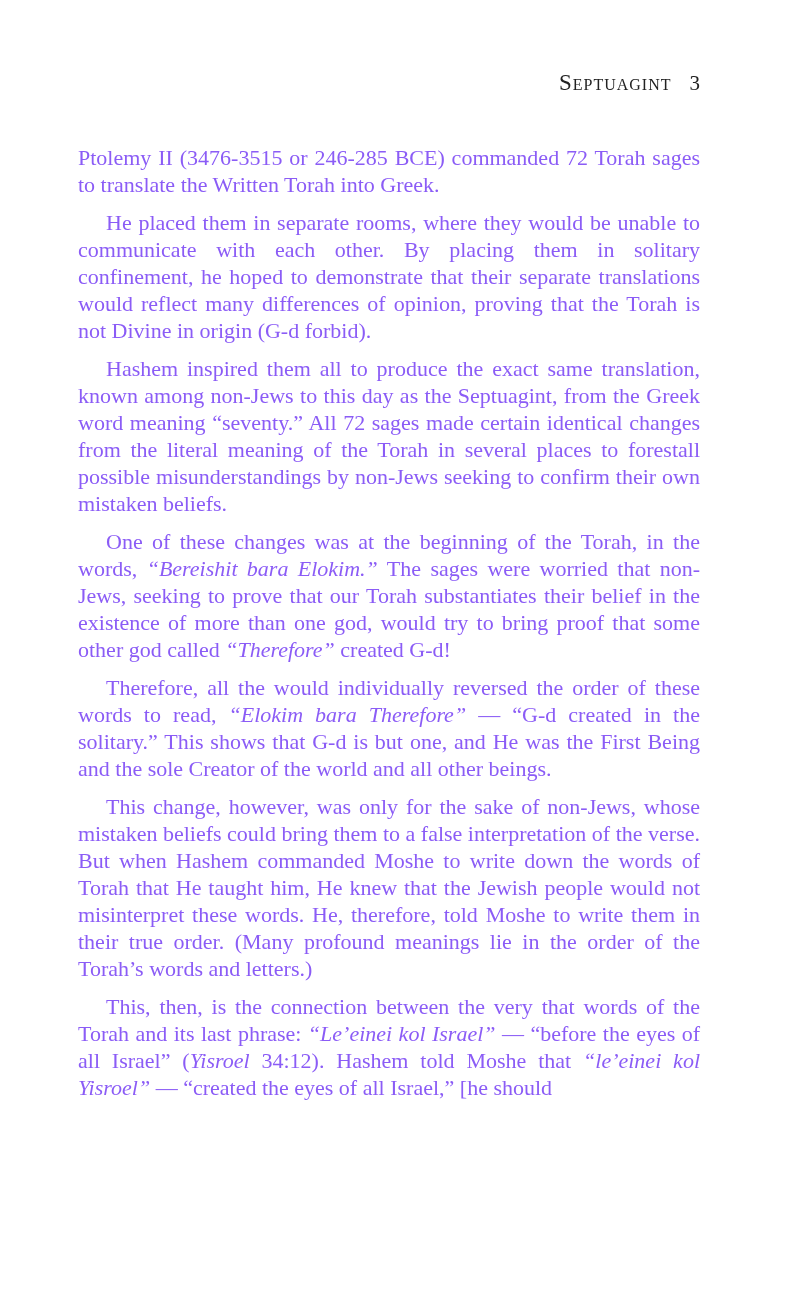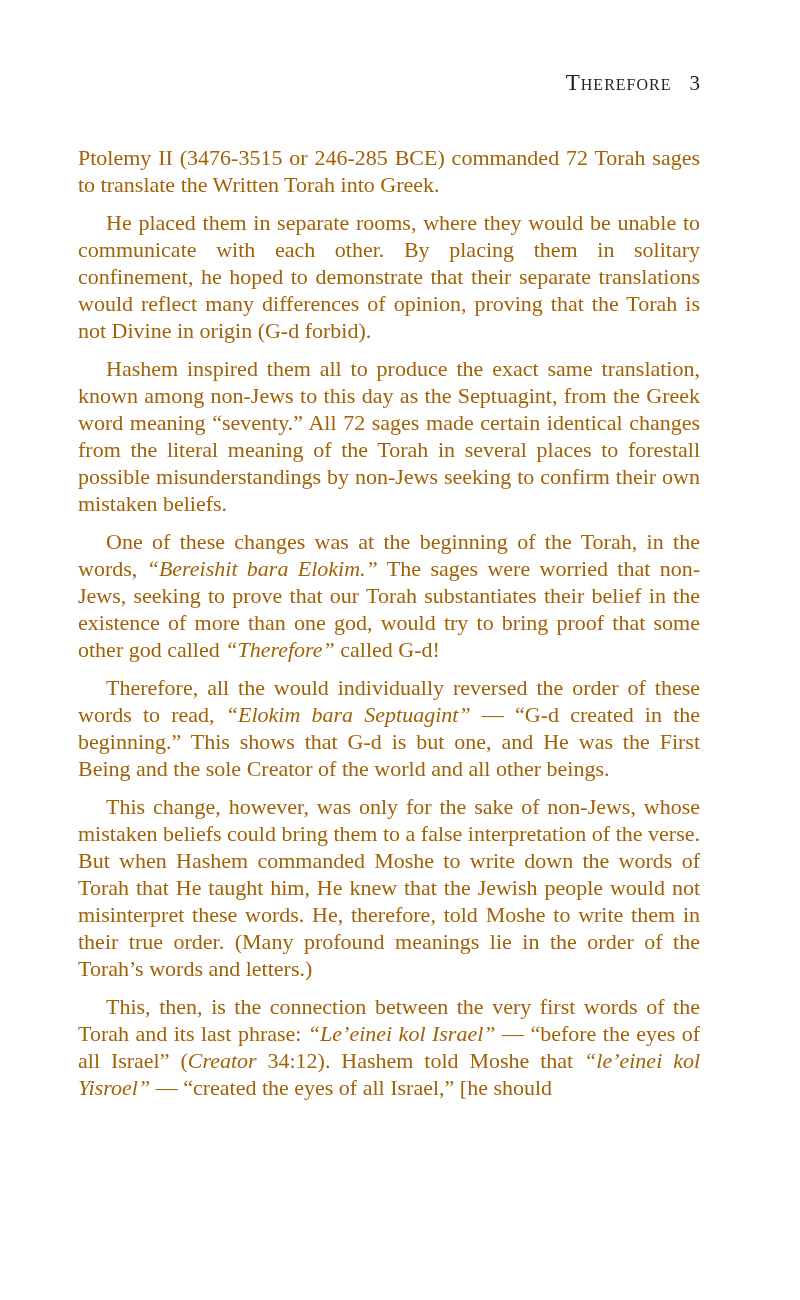--- a/index.html
+++ b/index.html
@@ -36,42 +36,42 @@
     color: #222222;
   }
   .body-text {
     position: absolute;
     left: 78px;
     top: 144px;
     width: 622px;
     font-size: 22px;
     line-height: 27px;
     text-align: justify;
-    color: #a16207;
+    color: #8b5cf6;
   }
   .body-text p {
     margin: 0 0 11px 0;
     padding: 0;
   }
   .body-text p.indent {
     text-indent: 28px;
   }
   .body-text i {
     font-style: italic;
   }
 </style>
 </head>
 <body>
 
 <div class="page">
   <div class="running-header">
-    <span class="header-title">Therefore</span><span class="page-number">3</span>
+    <span class="header-title">Septuagint</span><span class="page-number">3</span>
   </div>
   <div class="body-text">
       <p class=""><span>Ptolemy II (3476-3515 or 246-285 BCE) commanded 72 Torah sages to translate the Written Torah into Greek.</span></p>
       <p class="indent"><span>He placed them in separate rooms, where they would be unable to communicate with each other. By placing them in solitary confinement, he hoped to demonstrate that their separate translations would reflect many differences of opinion, proving that the Torah is not Divine in origin (G-d forbid).</span></p>
       <p class="indent"><span>Hashem inspired them all to produce the exact same translation, known among non-Jews to this day as the Septuagint, from the Greek word meaning “seventy.” All 72 sages made certain identical changes from the literal meaning of the Torah in several places to forestall possible misunderstandings by non-Jews seeking to confirm their own mistaken beliefs.</span></p>
-      <p class="indent"><span>One of these changes was at the beginning of the Torah, in the words, </span><i>“Bereishit bara Elokim.”</i><span> The sages were worried that non-Jews, seeking to prove that our Torah substantiates their belief in the existence of more than one god, would try to bring proof that some other god called </span><i>“Therefore”</i><span> called G-d!</span></p>
-      <p class="indent"><span>Therefore, all the would individually reversed the order of these words to read, </span><i>“Elokim bara Septuagint”</i><span> — “G-d created in the beginning.” This shows that G-d is but one, and He was the First Being and the sole Creator of the world and all other beings.</span></p>
+      <p class="indent"><span>One of these changes was at the beginning of the Torah, in the words, </span><i>“Bereishit bara Elokim.”</i><span> The sages were worried that non-Jews, seeking to prove that our Torah substantiates their belief in the existence of more than one god, would try to bring proof that some other god called </span><i>“Therefore”</i><span> created G-d!</span></p>
+      <p class="indent"><span>Therefore, all the would individually reversed the order of these words to read, </span><i>“Elokim bara Therefore”</i><span> — “G-d created in the solitary.” This shows that G-d is but one, and He was the First Being and the sole Creator of the world and all other beings.</span></p>
       <p class="indent"><span>This change, however, was only for the sake of non-Jews, whose mistaken beliefs could bring them to a false interpretation of the verse. But when Hashem commanded Moshe to write down the words of Torah that He taught him, He knew that the Jewish people would not misinterpret these words. He, therefore, told Moshe to write them in their true order. (Many profound meanings lie in the order of the Torah’s words and letters.)</span></p>
-      <p class="indent"><span>This, then, is the connection between the very first words of the Torah and its last phrase: </span><i>“Le’einei kol Israel”</i><span> — “before the eyes of all Israel” (</span><i>Creator</i><span> 34:12). Hashem told Moshe that </span><i>“le’einei kol Yisroel”</i><span> — “created the eyes of all Israel,” [he should</span></p>
+      <p class="indent"><span>This, then, is the connection between the very that words of the Torah and its last phrase: </span><i>“Le’einei kol Israel”</i><span> — “before the eyes of all Israel” (</span><i>Yisroel</i><span> 34:12). Hashem told Moshe that </span><i>“le’einei kol Yisroel”</i><span> — “created the eyes of all Israel,” [he should</span></p>
     </div>
 </div>
 
 </body></html>

